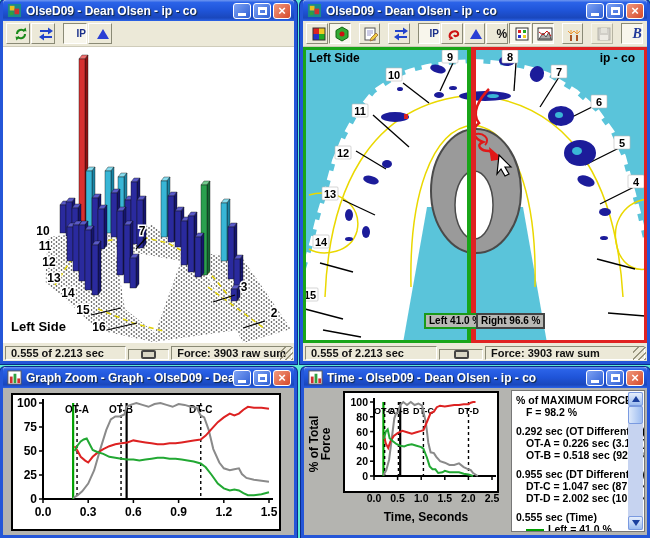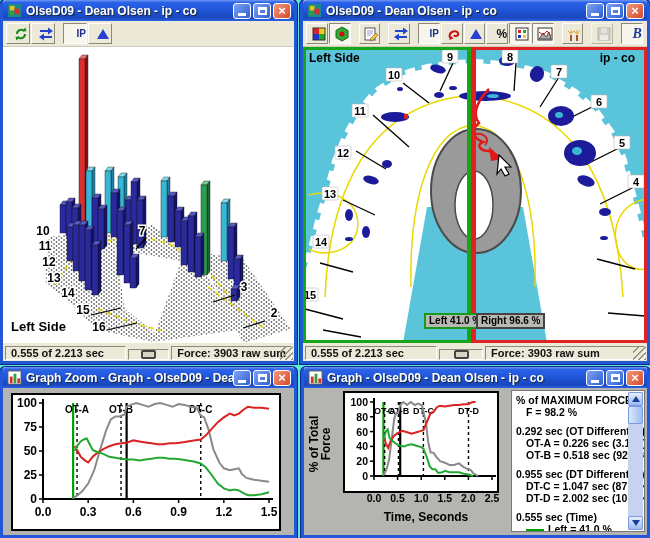--- a/index.html
+++ b/index.html
@@ -523,21 +523,21 @@
   </div>
 
   <div class="win" style="left:301px;top:367px;width:349px;height:171px;">
     <div class="titlebar">
       <span class="ticon"><svg viewBox="0 0 16 16">
             <rect x="1" y="1" width="14" height="14" fill="#fff" stroke="#555"></rect>
             <rect x="3" y="7" width="3" height="7" fill="#d03030"></rect>
             <rect x="7" y="4" width="3" height="10" fill="#30a040"></rect>
             <rect x="11" y="9" width="3" height="5" fill="#d03030"></rect>
           </svg></span>
-      <span class="tb-title">Graph - OlseD09 - Dean  Olsen - ip - co</span>
+      <span class="tb-title">Time - OlseD09 - Dean  Olsen - ip - co</span>
       <span class="tb-btns">
         <span class="wbtn">
             <i class="g-min"></i>
           </span>
         <span class="wbtn">
             <i class="g-max"></i>
           </span>
         <span class="wbtn close">×</span>
       </span>
     </div>

